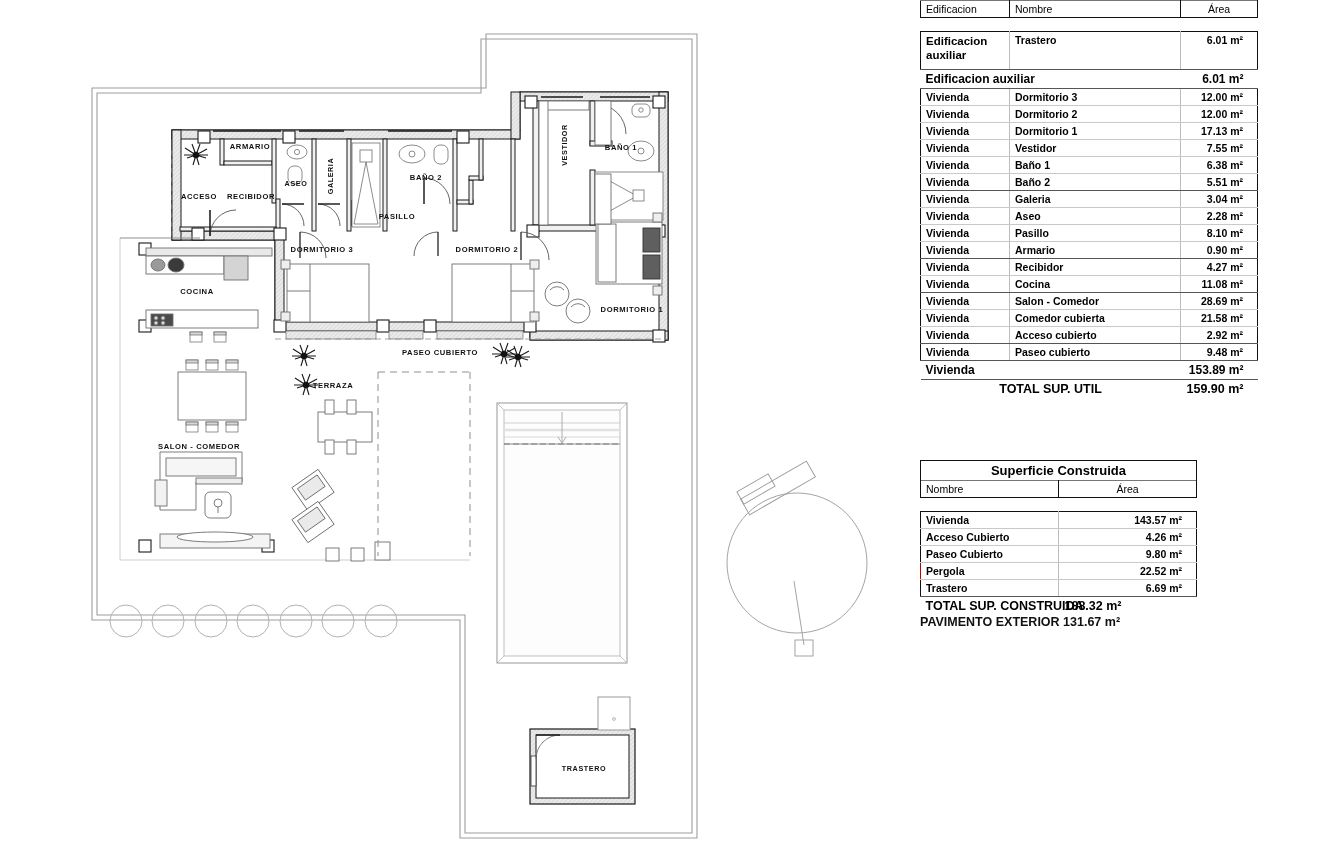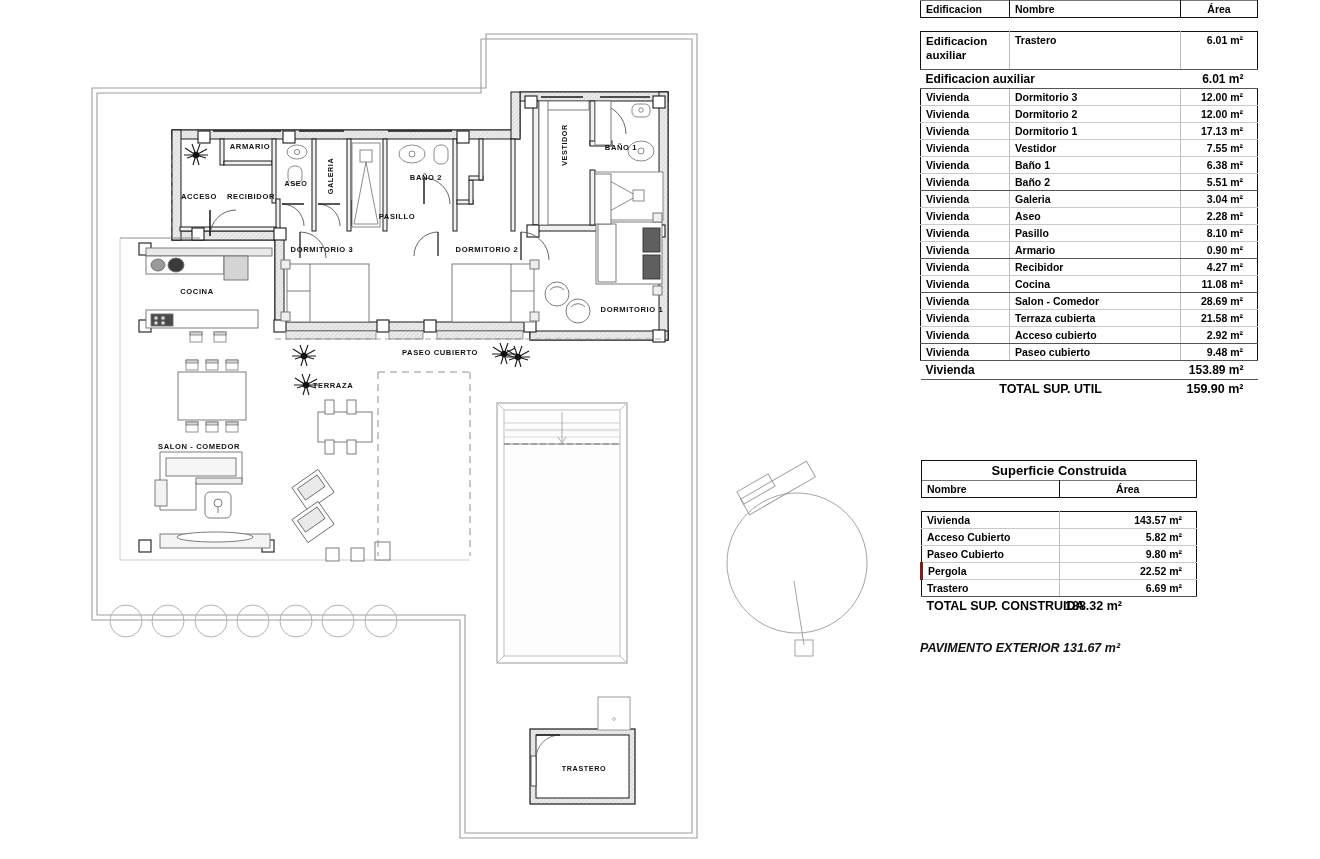--- a/index.html
+++ b/index.html
@@ -35,21 +35,21 @@
     padding:2px 5px;
     vertical-align:top;
     white-space:nowrap;
   }
   .tbl-title{
     text-align:center;font-weight:bold;font-size:13px;
     border:1px solid #111;border-bottom:none;
     padding:5px 4px 5px 4px;
   }
   .hdr td{
-    font-weight:bold;font-size:10.5px;
+    font-weight:normal;font-size:10.5px;
     border:1px solid #111;
     border-top:1px solid #777;
   }
   .spacer td{border:none;height:9px;padding:0;}
   .row td{
     border-bottom:1px solid #c9c9c9;
     font-weight:bold;
   }
   .row.thick td{border-bottom:1px solid #555;}
   .row td.c-edif{border-left:1px solid #111;border-right:1px solid #bdbdbd;}
@@ -68,23 +68,22 @@
   }
   .total td.c-area{text-align:right;padding-right:14px;}
   #t1{width:320px;}
   #t1 .c-edif{width:78px;}
   #t1 .c-nom{width:160px;}
   #t1 .c-area{width:66px;}
   #t2{width:277px;}
   #t2 .c-nom{width:160px;}
   #t2 .c-area{width:72px;}
   .pav{
-    font-weight:bold;font-size:12.5px;margin-top:26px;
+    font-weight:bold;font-size:12.5px;
     font-family:"Liberation Sans", sans-serif;
-    font-style:italic;
   }
   .tbl-wrap2{margin-top:62px;}
   .area-cell{font-variant-numeric:tabular-nums;}
 </style>
 </head>
 <body>
 
 <div id="floorplan">
 <svg width="900" height="859" viewBox="0 0 900 859" xmlns="http://www.w3.org/2000/svg">
   <defs>
@@ -500,21 +499,21 @@
           <td class="c-nom">Cocina</td>
           <td class="c-area area-cell">11.08 m²</td>
         </tr>
       <tr class="row">
           <td class="c-edif">Vivienda</td>
           <td class="c-nom">Salon - Comedor</td>
           <td class="c-area area-cell">28.69 m²</td>
         </tr>
       <tr class="row">
           <td class="c-edif">Vivienda</td>
-          <td class="c-nom">Terraza cubierta</td>
+          <td class="c-nom">Comedor cubierta</td>
           <td class="c-area area-cell">21.58 m²</td>
         </tr>
       <tr class="row thick">
           <td class="c-edif">Vivienda</td>
           <td class="c-nom">Acceso cubierto</td>
           <td class="c-area area-cell">2.92 m²</td>
         </tr>
       <tr class="row thick">
           <td class="c-edif">Vivienda</td>
           <td class="c-nom">Paseo cubierto</td>
@@ -545,28 +544,28 @@
       <tr class="spacer">
             <td colspan="2"></td>
           </tr>
 
       <tr class="row first">
             <td class="c-nom" style="border-left:1px solid #111">Vivienda</td>
             <td class="c-area area-cell">143.57 m²</td>
           </tr>
       <tr class="row">
             <td class="c-nom" style="border-left:1px solid #111">Acceso Cubierto</td>
-            <td class="c-area area-cell">5.82 m²</td>
+            <td class="c-area area-cell">4.26 m²</td>
           </tr>
       <tr class="row">
             <td class="c-nom" style="border-left:1px solid #111">Paseo Cubierto</td>
             <td class="c-area area-cell">9.80 m²</td>
           </tr>
       <tr class="row">
-            <td class="c-nom" style="border-left:3px solid #7f1d1d">Pergola</td>
+            <td class="c-nom" style="border-left:1px solid #7f1d1d">Pergola</td>
             <td class="c-area area-cell">22.52 m²</td>
           </tr>
       <tr class="row thick">
             <td class="c-nom" style="border-left:1px solid #111">Trastero</td>
             <td class="c-area area-cell">6.69 m²</td>
           </tr>
 
       <tr class="total">
         <td>TOTAL SUP. CONSTRUIDA</td>
         <td class="c-area area-cell" style="text-align:left;padding-left:6px">188.32 m²</td>

